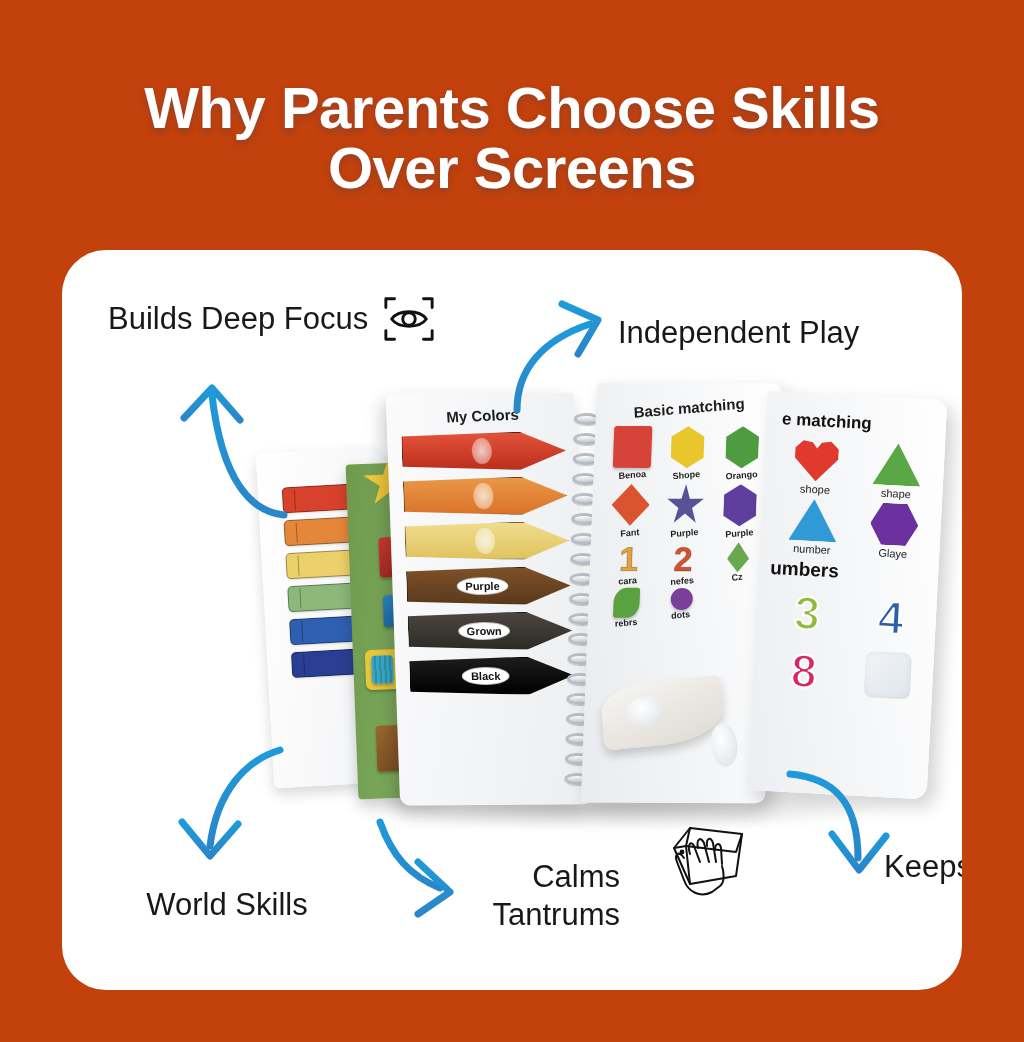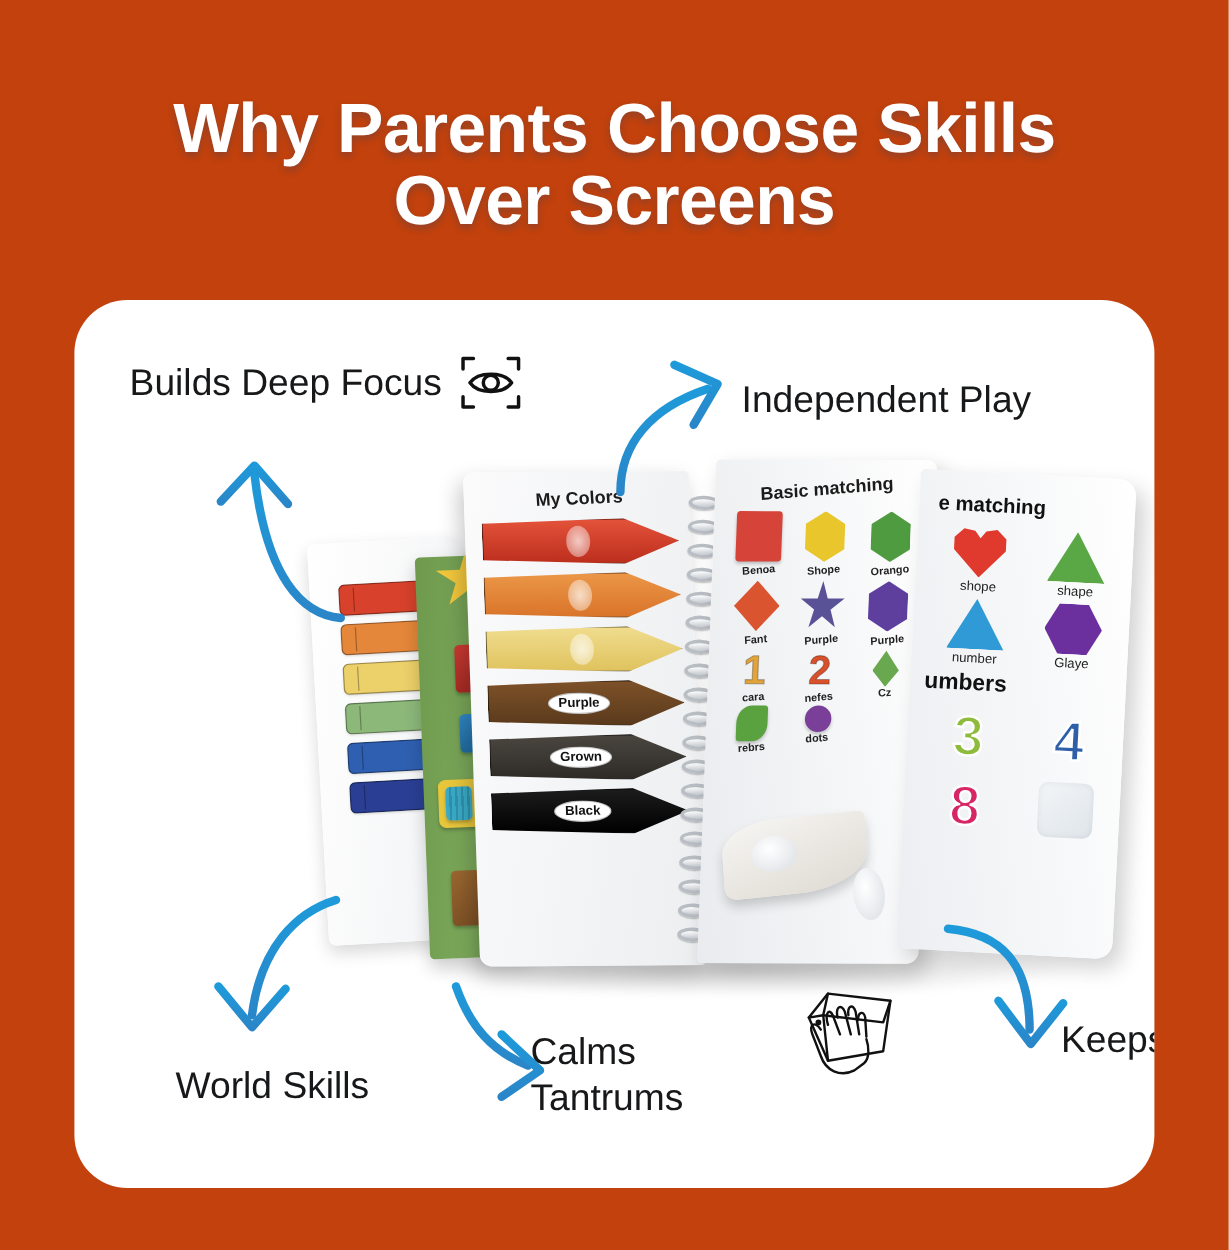--- a/index.html
+++ b/index.html
@@ -47,21 +47,21 @@
     font-size: 31px;
     line-height: 38px;
     font-weight: 400;
     white-space: nowrap;
   }
   .label.wrap { white-space: normal; text-align: center; }
 
   #lbl-focus   { left: 46px;  top: 42px; display: flex; align-items: center; gap: 14px; }
   #lbl-indep   { left: 556px; top: 44px; margin-top: 20px; }
   #lbl-master  { left: 20px;  top: 598px; width: 290px; text-align: center; }
-  #lbl-calms   { left: 380px; top: 608px; width: 190px; text-align: left; }
+  #lbl-calms   { left: 368px; top: 608px; width: 190px; text-align: right; }
   #lbl-hands   { left: 690px; top: 598px; width: 220px; text-align: right; }
 
   
   .focus-icon { width: 54px; height: 54px; display: block; }
   .hands-icon {
     position: absolute; left: 598px; top: 570px;
     width: 92px; height: 90px;
   }
 
   

